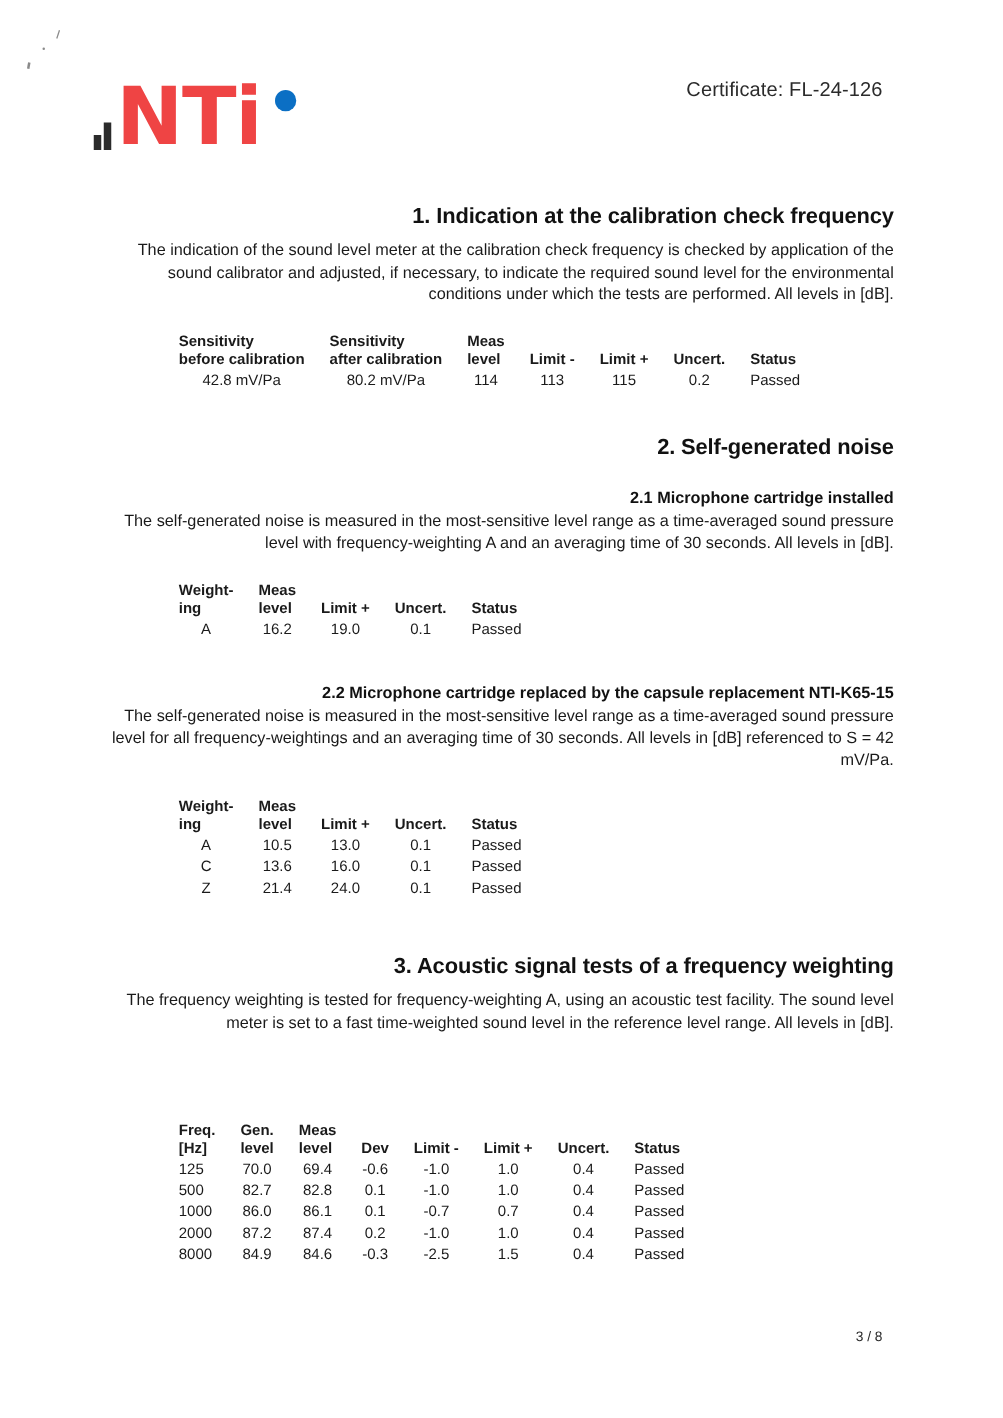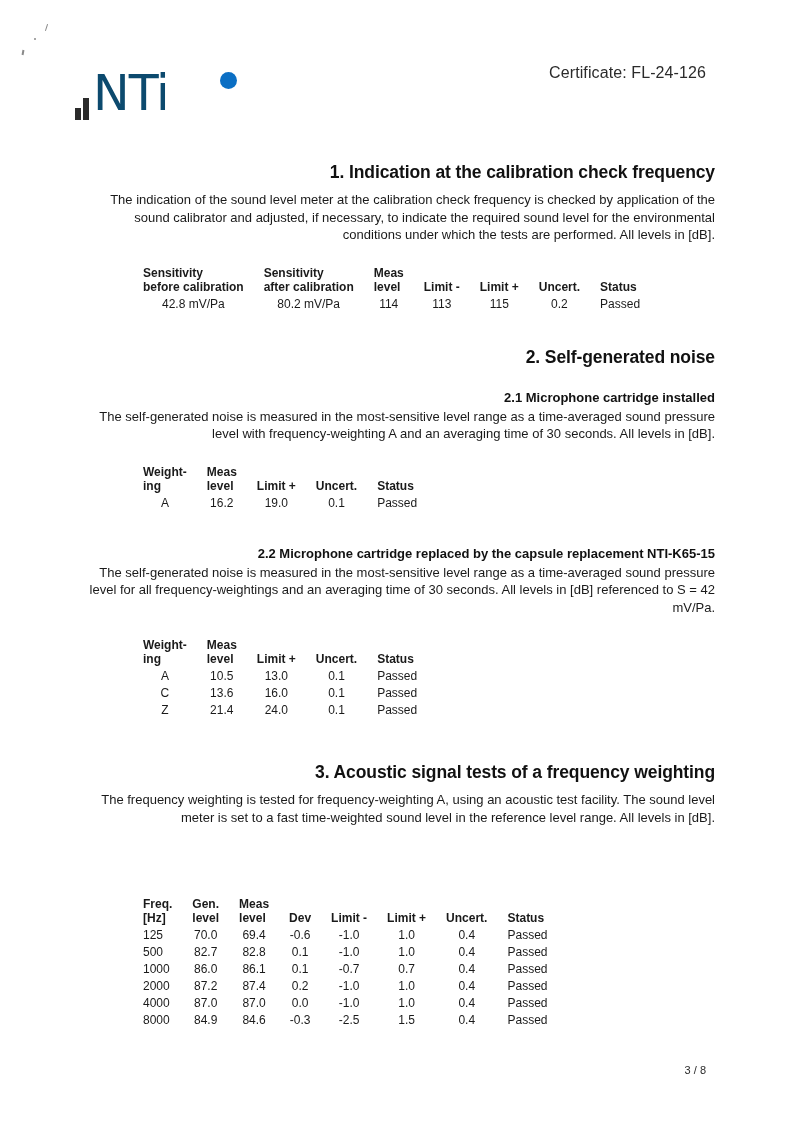--- a/index.html
+++ b/index.html
@@ -32,24 +32,24 @@
     letter-spacing: 0.1px;
   }
   .logo {
     position: absolute;
     top: 68px;
     left: 75px;
     width: 260px;
     height: 78px;
   }
   .logo-main {
-    font-size: 49px;
-    font-weight: normal;
+    font-size: 64px;
+    font-weight: bold;
     letter-spacing: -1px;
-    color: #0c4a6e;
+    color: #ef4444;
     line-height: 52px;
     font-family: "DejaVu Sans", sans-serif;
     white-space: nowrap;
   }
   .logo-bars {
     display: inline-block;
     vertical-align: baseline;
     margin-right: 2px;
   }
   .logo-bars i {
@@ -377,30 +377,20 @@
           <td class="right">2000</td>
           <td>87.2</td>
           <td>87.4</td>
           <td>0.2</td>
           <td>-1.0</td>
           <td>1.0</td>
           <td>0.4</td>
           <td class="left">Passed</td>
         </tr>
         <tr>
-          <td class="right">4000</td>
-          <td>87.0</td>
-          <td>87.0</td>
-          <td>0.0</td>
-          <td>-1.0</td>
-          <td>1.0</td>
-          <td>0.4</td>
-          <td class="left">Passed</td>
-        </tr>
-        <tr>
           <td class="right">8000</td>
           <td>84.9</td>
           <td>84.6</td>
           <td>-0.3</td>
           <td>-2.5</td>
           <td>1.5</td>
           <td>0.4</td>
           <td class="left">Passed</td>
         </tr>
       </tbody>

